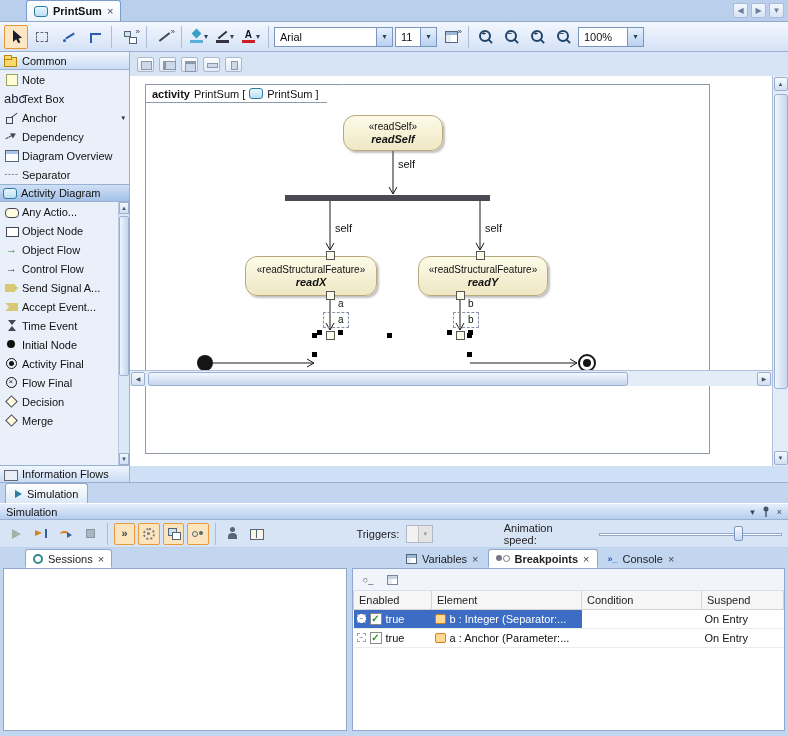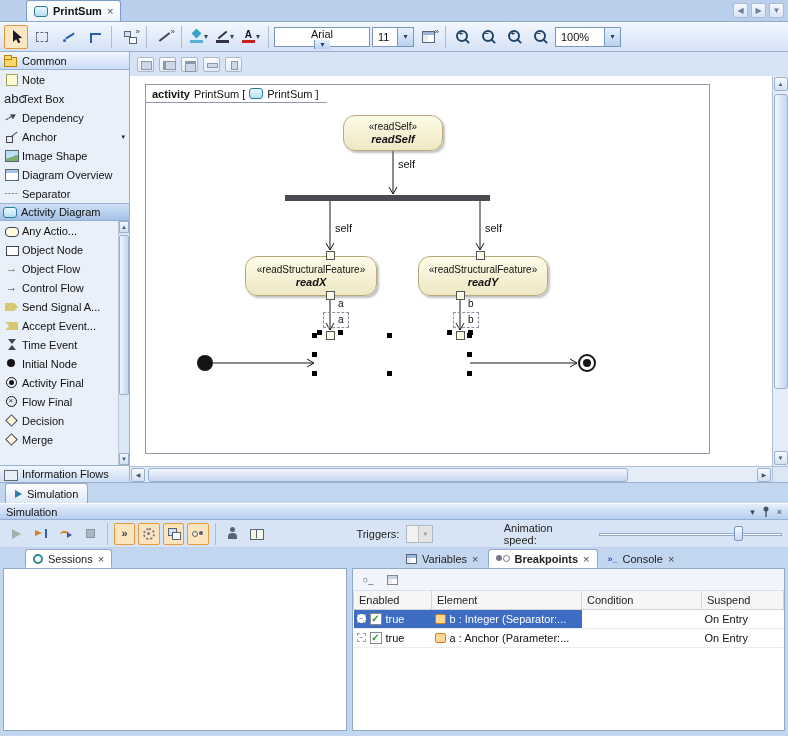--- a/index.html
+++ b/index.html
@@ -19,21 +19,21 @@
   
   .main-toolbar { height:30px; background:linear-gradient(#f3f7fe,#d4e2f6); border-bottom:1px solid #9ab0d0; display:flex; align-items:center; padding:0 4px; gap:2px; }
   .tbtn { min-width:24px; height:24px; border:1px solid transparent; border-radius:2px; display:flex; align-items:center; justify-content:center; gap:1px; position:relative; color:#345; }
   .tbtn.pressed { background:#fde6c4; border:1px solid #e8963c; }
   .tsep { width:1px; height:22px; background:#aebcd6; margin:0 3px; flex:0 0 1px; }
   .dd { font-size:8px; color:#345; line-height:8px; }
   .ddc { font-size:8px; color:#345; position:absolute; right:0; top:1px; }
   .combo { height:20px; background:#fff; border:1px solid #7a96c0; display:flex; align-items:center; }
   .combo .cval { padding:0 5px; flex:1; white-space:nowrap; }
   .combo .carr { width:16px; height:100%; background:linear-gradient(#e8f1fd,#b9d0f0); border-left:1px solid #7a96c0; display:flex; align-items:center; justify-content:center; font-size:8px; color:#245; }
-  .w-font { width:96px;flex-direction:column; } .w-size { width:42px; } .w-zoom { width:66px; }
+  .w-font { width:119px; } .w-size { width:42px; } .w-zoom { width:66px; }
 
   .tic-lasso { width:12px; height:10px; border:1px dashed #667; }
   .tic-oblique { position:relative; width:13px; height:13px; }
   .tic-oblique::before { content:""; position:absolute; left:1px; top:9px; width:3px; height:3px; background:#2a5db0; border-radius:50%; }
   .tic-oblique::after { content:""; position:absolute; left:3px; top:5px; width:10px; height:2px; background:#2a5db0; transform:rotate(-32deg); }
   .tic-elbow { position:relative; width:13px; height:13px; }
   .tic-elbow::before { content:""; position:absolute; left:2px; top:3px; width:9px; height:8px; border-left:2px solid #2a5db0; border-top:2px solid #2a5db0; }
   .tic-tree { position:relative; width:13px; height:13px; }
   .tic-tree::before { content:""; position:absolute; left:1px; top:1px; width:5px; height:4px; border:1px solid #567; background:#cfe0f4; }
   .tic-tree::after { content:""; position:absolute; left:6px; top:7px; width:6px; height:5px; border:1px solid #567; background:#fff; }
@@ -102,21 +102,21 @@
   
   .canvas-col { width:658px; display:flex; flex-direction:column; }
   .canvas-toolbar { height:24px; flex:0 0 24px; background:#d7e4f6; display:flex; align-items:center; gap:5px; padding:0 7px; }
   .cic { width:17px; height:15px; border:1px solid #aab8cc; border-radius:2px; background:linear-gradient(#fcfdfe,#e2e9f4); position:relative; }
   .cic::after { content:""; position:absolute; border:1px solid #8a98ac; background:#cdd8e8; }
   .cic1::after { left:3px; top:3px; width:9px; height:7px; }
   .cic2::after { left:3px; top:3px; width:9px; height:7px; border-left-width:3px; }
   .cic3::after { left:3px; top:3px; width:9px; height:7px; border-top-width:3px; }
   .cic4::after { left:3px; top:5px; width:9px; height:3px; }
   .cic5::after { left:5px; top:3px; width:5px; height:7px; }
-  .canvas-row { display:flex; height:390px;text-align:center; }
+  .canvas-row { display:flex; height:294px;text-align:center; }
   .canvas { width:642px; height:390px; background:#fff; position:relative; overflow:hidden; }
 
   
   .vscroll { width:16px; height:390px; background:#e4ecf8; border-left:1px solid #b0c0dc; position:relative; }
   .hscroll { width:642px; height:16px; background:#e4ecf8; border-top:1px solid #b0c0dc; position:relative; }
   .scr-btn { position:absolute; width:14px; height:14px; background:linear-gradient(#f6fafe,#d2e0f4); border:1px solid #9ab0d0; border-radius:2px; font-size:6px; color:#456; display:flex; align-items:center; justify-content:center; }
   .vscroll .scr-btn { left:0.5px; } .vscroll .b1 { top:1px; } .vscroll .b2 { bottom:1px; }
   .hscroll .scr-btn { top:0.5px; } .hscroll .b1 { left:1px; } .hscroll .b2 { right:1px; }
   .vthumb { position:absolute; left:0.5px; top:18px; width:14px; height:295px; background:linear-gradient(90deg,#f2f7fd,#c6d6ef); border:1px solid #9ab0d0; border-radius:3px; }
   .hthumb { position:absolute; top:0.5px; left:18px; width:480px; height:14px; background:linear-gradient(#f2f7fd,#c6d6ef); border:1px solid #9ab0d0; border-radius:3px; }
@@ -315,31 +315,27 @@
       </div>
       <div class="pal-item">
           <span class="pic pic-note"></span>
           <span>Note</span>
         </div>
       <div class="pal-item">
           <span class="pic pic-txt">abc</span>
           <span>Text Box</span>
         </div>
       <div class="pal-item">
-          <span class="pic pic-dep"></span>
-          <span>Dependency</span>
-        </div>
-      <div class="pal-item">
           <span class="pic pic-anchor"></span>
           <span>Anchor</span>
           <span class="pal-exp">▾</span>
         </div>
       <div class="pal-item">
-          <span class="pic pic-img"></span>
-          <span>Image Shape</span>
+          <span class="pic pic-dep"></span>
+          <span>Dependency</span>
         </div>
       <div class="pal-item">
           <span class="pic pic-ovw"></span>
           <span>Diagram Overview</span>
         </div>
       <div class="pal-item">
           <span class="pic pic-dash">----</span>
           <span>Separator</span>
         </div>
 

